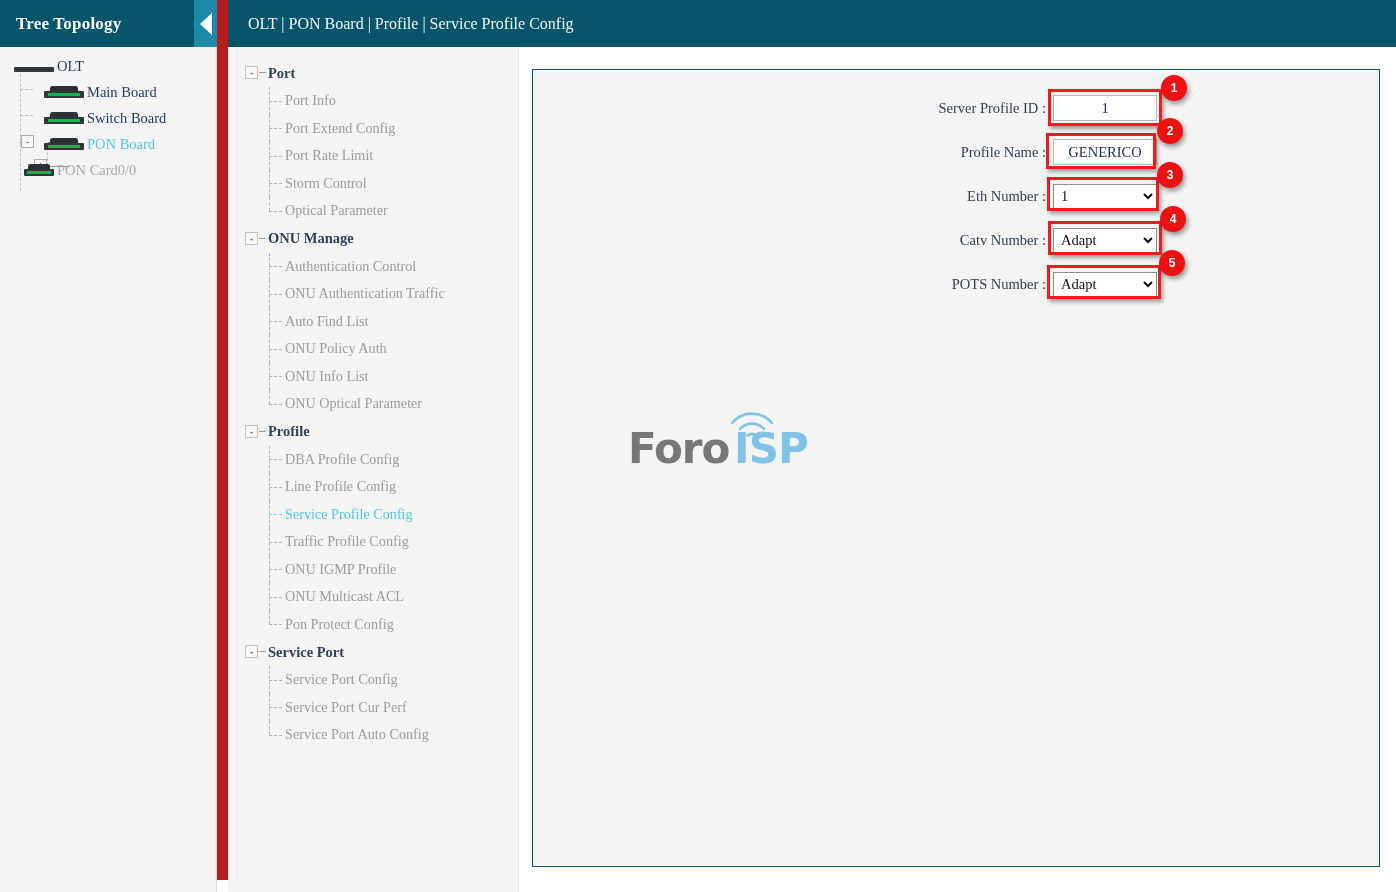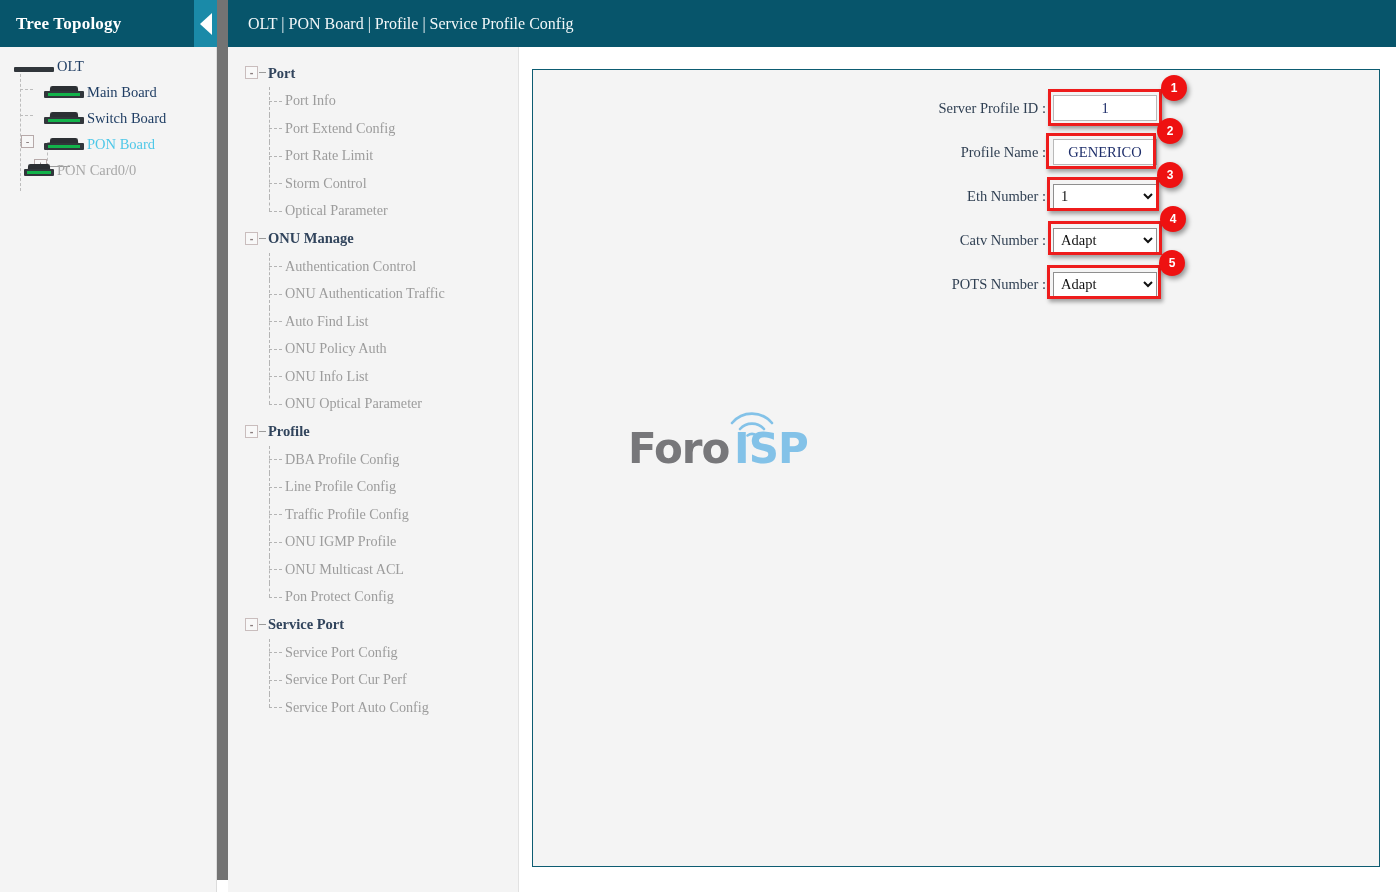--- a/index.html
+++ b/index.html
@@ -3,21 +3,21 @@
 <meta charset="utf-8">
 <style>
   * { box-sizing: border-box; }
   html, body {
     margin: 0; padding: 0;
     width: 1396px; height: 892px;
     background: #ffffff;
     font-family: "Liberation Serif", "DejaVu Serif", serif;
     overflow: hidden;
   }
-  #app { position: relative; width: 1396px; height: 880px; background:#737373; }
+  #app { position: relative; width: 1396px; height: 880px; background:#b91c1c; }
 
   
   #sidebar {
     position: absolute; left: 0; top: 0;
     width: 217px; height: 892px;
     background: #f4f4f4;
     border-right: 1px solid #dcdcdc;
   }
   #sidebar-head {
     position: relative;
@@ -443,20 +443,25 @@
         <div class="mitem">
           <span class="vleft"></span>
           <span class="bullet"></span>
           <span>DBA Profile Config</span>
         </div>
         <div class="mitem">
           <span class="vleft"></span>
           <span class="bullet"></span>
           <span>Line Profile Config</span>
         </div>
+        <div class="mitem active">
+          <span class="vleft"></span>
+          <span class="bullet"></span>
+          <span>Service Profile Config</span>
+        </div>
         <div class="mitem">
           <span class="vleft"></span>
           <span class="bullet"></span>
           <span>Traffic Profile Config</span>
         </div>
         <div class="mitem">
           <span class="vleft"></span>
           <span class="bullet"></span>
           <span>ONU IGMP Profile</span>
         </div>

